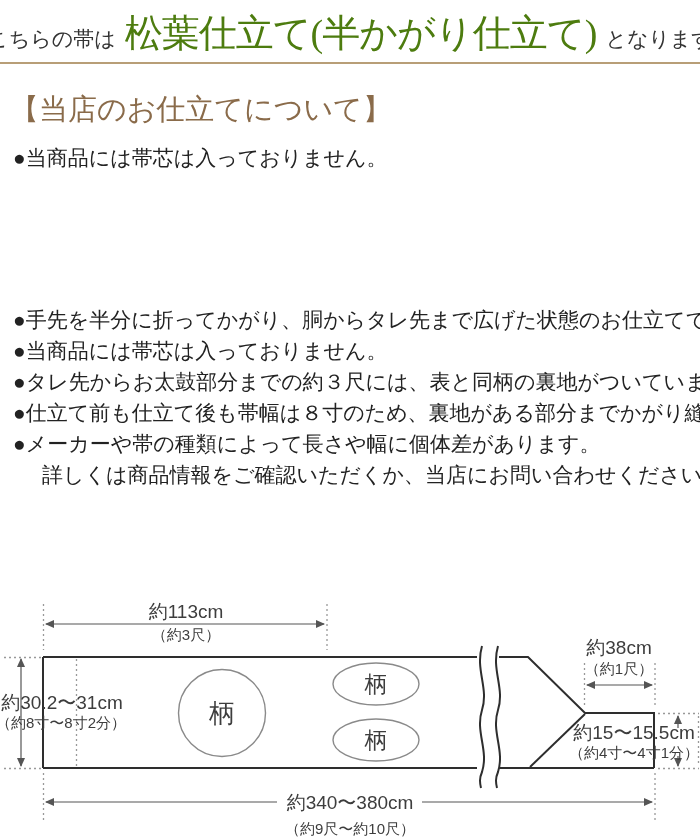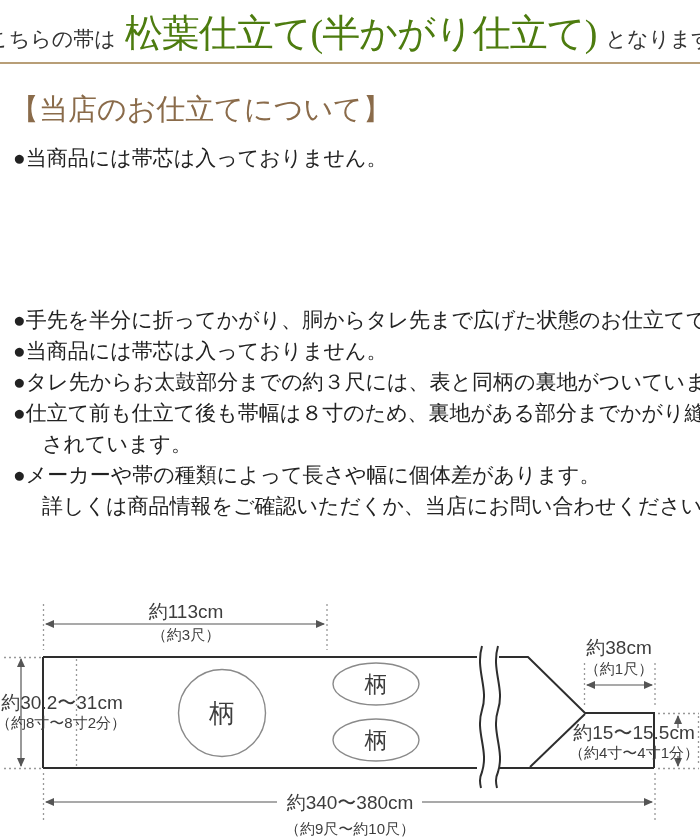--- a/index.html
+++ b/index.html
@@ -52,21 +52,20 @@
   <div class="sec-head h1">【当店のお仕立てについて】</div>
   <div class="bullets s1">
     <div class="line">●当商品には帯芯は入っておりません。</div>
   </div>
 
   <div class="bullets s2">
     <div class="line">●手先を半分に折ってかがり、胴からタレ先まで広げた状態のお仕立てです。</div>
     <div class="line">●当商品には帯芯は入っておりません。</div>
     <div class="line">●タレ先からお太鼓部分までの約３尺には、表と同柄の裏地がついています。</div>
     <div class="line">●仕立て前も仕立て後も帯幅は８寸のため、裏地がある部分までかがり縫いが</div>
-    <div class="line cont">されています。</div>
     <div class="line">●メーカーや帯の種類によって長さや幅に個体差があります。</div>
     <div class="line cont">詳しくは商品情報をご確認いただくか、当店にお問い合わせください。</div>
   </div>
 
   <svg class="diagram" viewBox="0 0 700 260">
     <defs>
       <marker id="mEnd" markerWidth="9" markerHeight="8" refX="8" refY="4" orient="auto" markerUnits="userSpaceOnUse">
         <path d="M0,0 L9,4 L0,8 z" fill="#555"></path>
       </marker>
       <marker id="mStart" markerWidth="9" markerHeight="8" refX="8" refY="4" orient="auto-start-reverse" markerUnits="userSpaceOnUse">

